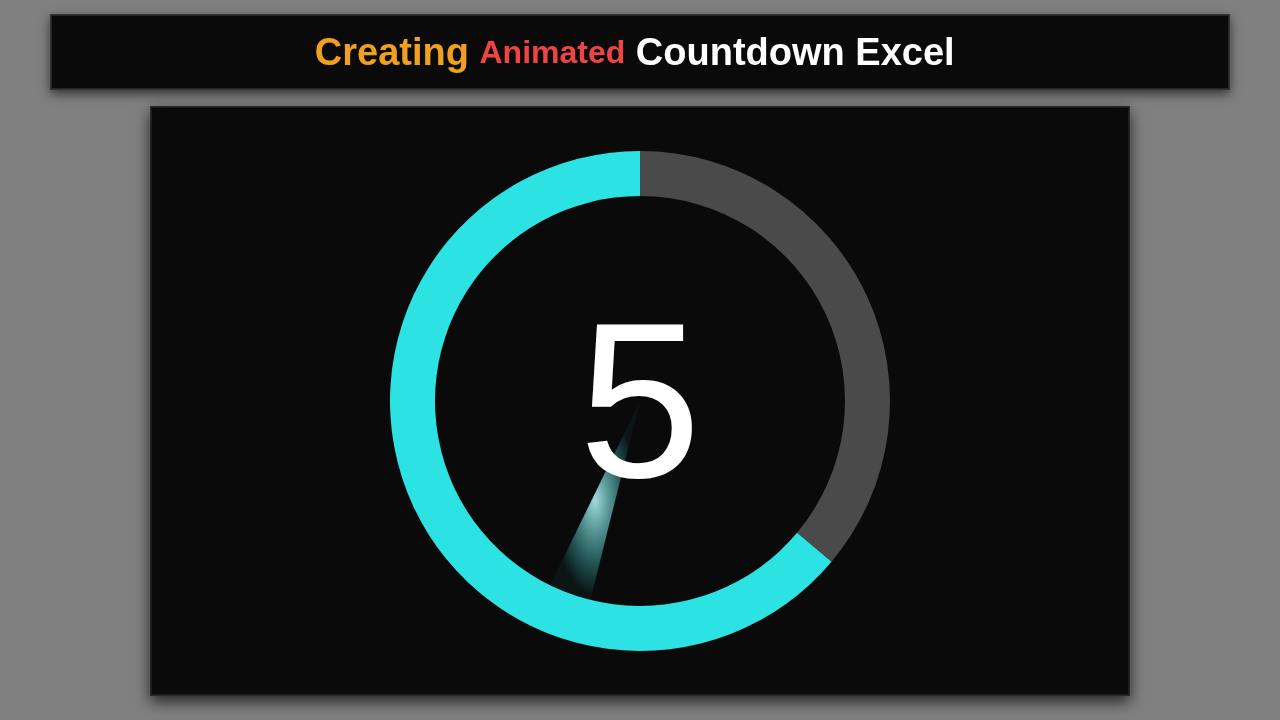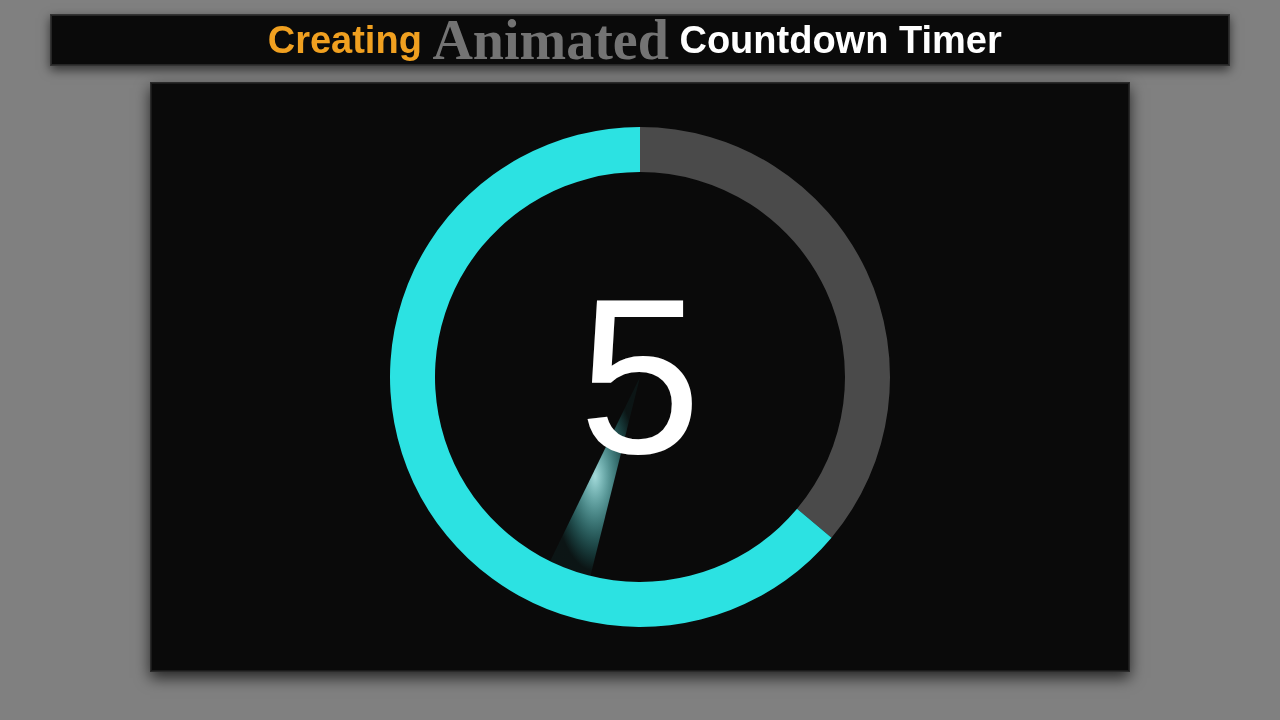--- a/index.html
+++ b/index.html
@@ -9,32 +9,32 @@
     background: #808080;
     font-family: "Segoe UI", Arial, sans-serif;
     overflow: hidden;
     display: flex;
     flex-direction: column;
     align-items: center;
   }
   .title-bar {
     margin-top: 14px;
     width: 1180px;
-    height: 52px;
+    height: 76px;
     background: #0a0a0a;
     border: 1px solid #333;
     box-shadow: 0 4px 10px rgba(0,0,0,0.6), inset 0 0 0 1px rgba(80,80,80,0.4);
     display: flex;
     align-items: center;
     justify-content: center;
     font-size: 38px;
     font-weight: 600;
   }
   .title-bar .orange { color: #f0a020; }
-  .title-bar .orange-big { color: #737373; font-size: 56px; font-family: Liberation Serif, serif; }
+  .title-bar .orange-big { color: #ef4444; font-size: 32px; }
   .title-bar .white { color: #ffffff; }
   .chart-panel {
     margin-top: 16px;
     width: 980px;
     height: 590px;
     background: #0a0a0a;
     border: 1px solid #2a2a2a;
     box-shadow: 0 6px 14px rgba(0,0,0,0.7), inset 0 0 0 1px rgba(70,70,70,0.3);
     position: relative;
     display: flex;
@@ -60,21 +60,21 @@
   }
 </style>
 </head>
 <body>
 
 <div class="title-bar">
   <span class="orange">Creating</span>
   <span>&nbsp;</span>
   <span class="orange-big">Animated</span>
   <span>&nbsp;</span>
-  <span class="white">Countdown Timer</span>
+  <span class="white">Countdown Excel</span>
   <span>&nbsp;</span>
 </div>
 
 <div class="chart-panel">
   <div class="donut-wrap">
     <svg id="donut-svg" width="520" height="520" viewBox="0 0 520 520">
         <path d="M 260 10 A 250 250 0 0 1 451.5111107797445 420.69690242163483 L 417.0391108393905 391.77145998574053 A 205 205 0 0 0 260 55 Z" fill="#4a4a4a"></path>
         <path d="M 451.5111107797445 420.69690242163483 A 250 250 0 1 1 259.99999999999994 10 L 259.99999999999994 55 A 205 205 0 1 0 417.0391108393905 391.77145998574053 Z" fill="#2ce2e2"></path>
         <defs>
           <radialGradient id="beam" cx="50%" cy="50%" r="50%">

